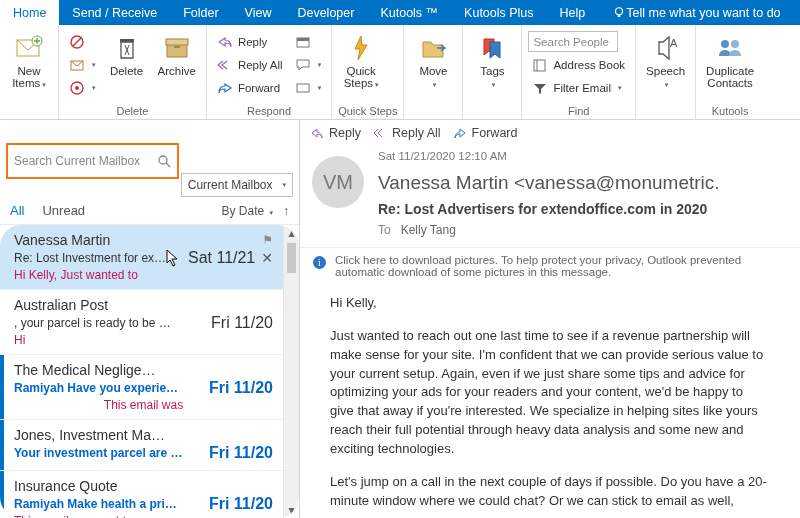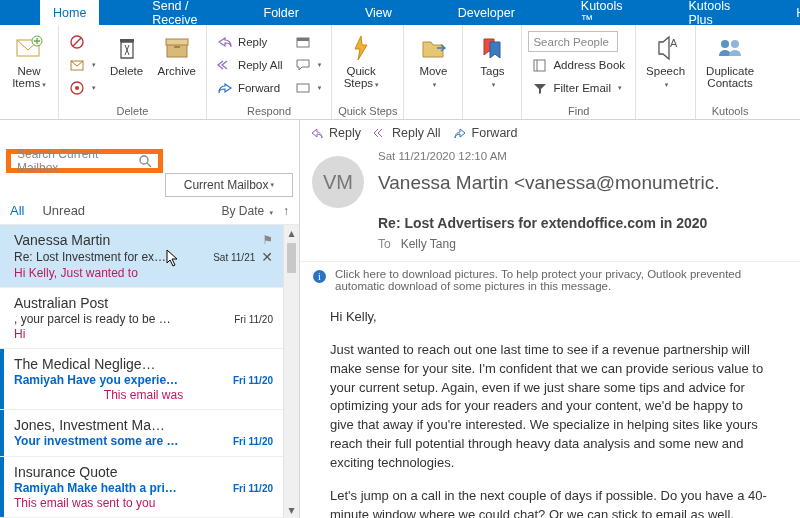--- a/index.html
+++ b/index.html
@@ -12,74 +12,74 @@
     --accent:#2b579a;
     --link:#0066cc;
     --hover:#cde6f7;
     --selected:#cde6f7;
     --unread-bar:#0072c6;
   }
   *{box-sizing:border-box;}
   body{margin:0;width:800px;height:518px;font-family:"Segoe UI",Tahoma,sans-serif;font-size:12px;color:var(--text);overflow:hidden;background:#fff;}
   
   #tabs{background:var(--blue);color:#fff;display:flex;align-items:stretch;height:25px;font-size:12.5px;}
-  #tabs .tab{padding:0 13px;display:flex;align-items:center;cursor:pointer;margin-left:40px;}
+  #tabs .tab{padding:0 13px;display:flex;align-items:center;cursor:pointer;}
   #tabs .tab.active{background:#fff;color:var(--blue);}
   #tabs .tell{display:flex;align-items:center;padding:0 8px 0 14px;}
   
   #ribbon{background:#fff;height:95px;display:flex;align-items:stretch;border-bottom:1px solid var(--border);}
   .rgroup{display:flex;flex-direction:column;padding:2px 6px 0;border-right:1px solid #e0e0e0;}
   .rgroup .controls{flex:1;display:flex;align-items:flex-start;gap:4px;padding-top:2px;}
   .rgroup .glabel{text-align:center;font-size:11px;color:#666;padding:1px 0 2px;}
   .bigbtn{display:flex;flex-direction:column;align-items:center;justify-content:flex-start;padding:2px 4px;min-width:46px;cursor:pointer;}
   .bigbtn .ic{height:34px;display:flex;align-items:center;justify-content:center;}
   .bigbtn .lbl{font-size:11.5px;text-align:center;line-height:12px;color:#333;}
   .col{display:flex;flex-direction:column;gap:2px;}
   .smbtn{display:flex;align-items:center;gap:5px;padding:2px 4px;font-size:11.5px;cursor:pointer;height:21px;white-space:nowrap;}
   .smbtn .ic{width:16px;height:16px;display:flex;align-items:center;justify-content:center;}
   svg{display:block;}
   .drop{font-size:7px;color:#666;margin-left:2px;}
   
   #mid{display:flex;height:calc(518px - 25px - 95px);}
   
   #list{width:300px;border-right:1px solid var(--border);display:flex;flex-direction:column;background:#fff;}
   #searchbar{display:flex;padding:5px 6px 2px;gap:2px;align-items:center;}
-  #sinput{flex:1;border:5px solid #f97316;height:24px;padding:4px 6px;font-size:12px;color:#888;display:flex;align-items:center;justify-content:space-between;}
-  #mbsel{border:1px solid #c0c0c0;height:24px;padding:0 18px;font-size:12px;display:flex;align-items:center;gap:0;color:#444;margin-top:48px;}
+  #sinput{flex:1;border:2px solid #f97316;height:36px;padding:4px 6px;font-size:12px;color:#888;display:flex;align-items:center;justify-content:space-between;}
+  #mbsel{border:1px solid #c0c0c0;height:24px;padding:0 6px;font-size:12px;display:flex;align-items:center;gap:8px;color:#444;margin-top:48px;}
   #filters{display:flex;align-items:center;padding:4px 10px 6px;gap:18px;border-bottom:1px solid #eaeaea;}
   #filters .flt{font-size:13px;color:#555;cursor:pointer;}
   #filters .flt.active{color:var(--blue);}
   #filters .sort{margin-left:auto;display:flex;gap:10px;color:#555;font-size:12px;align-items:center;}
-  #msgwrap{flex:1;display:flex;overflow:hidden;}
+  #msgwrap{flex:1;display:flex;overflow:hidden;border-radius:21px;}
   #msgs{flex:1;overflow:hidden;}
   .msg{padding:7px 10px 7px 14px;border-bottom:1px solid #eee;position:relative;cursor:pointer;}
   .msg.selected{background:var(--selected);}
   .msg.unread::before{content:"";position:absolute;left:0;top:0;bottom:0;width:4px;background:var(--unread-bar);}
   .msg .row1{display:flex;align-items:center;}
   .msg .sender{font-size:14px;color:#333;flex:1;overflow:hidden;text-overflow:ellipsis;white-space:nowrap;}
   .msg .flag{color:#888;}
   .msg .row2{display:flex;align-items:center;margin-top:1px;}
   .msg .subject{flex:1;font-size:12px;overflow:hidden;text-overflow:ellipsis;white-space:nowrap;}
-  .msg .date{font-size:10px;color:#333;min-width:52px;text-align:right;}
+  .msg .date{font-size:16px;color:#333;min-width:52px;text-align:right;}
   .msg.unread .subject,.msg.unread .date{color:var(--link);font-weight:600;}
   .msg .preview{font-size:12px;color:#be185d;margin-top:1px;overflow:hidden;text-overflow:ellipsis;white-space:nowrap;}
   .msg.selected .dismiss{color:#555;}
   .scrollbar{width:16px;background:#f0f0f0;border-left:1px solid #e4e4e4;display:flex;flex-direction:column;}
   .scrollbar .arrow{height:16px;display:flex;align-items:center;justify-content:center;color:#666;}
   .scrollbar .thumb{background:#c8c8c8;margin:0 3px;border-radius:1px;}
   
   #read{flex:1;display:flex;flex-direction:column;overflow:hidden;}
   #ractions{display:flex;gap:12px;padding:6px 10px 4px;font-size:12.5px;color:#444;}
   #ractions span{display:flex;align-items:center;gap:5px;cursor:pointer;}
   #rhdr{display:flex;gap:14px;padding:6px 12px 10px;border-bottom:1px solid #eee;}
   .avatar{width:52px;height:52px;border-radius:50%;background:#d9d9d9;display:flex;align-items:center;justify-content:center;font-size:20px;color:#777;margin-top:6px;}
   #rmeta{flex:1;overflow:hidden;}
   #rdate{font-size:11.5px;color:#777;}
   #rfrom{font-size:19px;color:#555;margin-top:10px;overflow:hidden;white-space:nowrap;}
-  #rsubj{font-size:14px;color:#444;font-weight:600;margin-top:21px;}
+  #rsubj{font-size:14px;color:#444;font-weight:600;margin-top:7px;}
   #rto{font-size:12px;color:#666;margin-top:6px;}
   #rto .lbl{color:#888;margin-right:10px;}
   #infobar{display:flex;gap:8px;padding:6px 12px 10px;font-size:11.5px;color:#666;align-items:flex-start;}
   #infobar .ic{color:#2b72c2;margin-top:1px;}
   #body{padding:6px 18px;font-size:13px;line-height:1.45;color:#333;overflow:hidden;}
   #body p{margin:0 12px 14px;}
   .cursor{position:absolute;pointer-events:none;}
 </style>
 </head>
 <body>
@@ -406,21 +406,21 @@
               <span class="date">Fri 11/20</span>
             </div>
           <div class="preview" style="text-align:center">This email was</div>
         </div>
 
         <div class="msg unread">
           <div class="row1">
               <span class="sender">Jones, Investment Ma…</span>
             </div>
           <div class="row2">
-              <span class="subject">Your investment some are …</span>
+              <span class="subject">Your investment parcel are …</span>
               <span class="date">Fri 11/20</span>
             </div>
           <div class="preview"></div>
         </div>
 
         <div class="msg unread">
           <div class="row1">
               <span class="sender">Insurance Quote</span>
             </div>
           <div class="row2">
@@ -474,16 +474,16 @@
           <svg width="15" height="15">
             <circle cx="7.5" cy="7.5" r="6.5" fill="#2b72c2"></circle>
             <text x="7.5" y="11" text-anchor="middle" font-size="10" fill="#fff" font-family="Georgia">i</text>
           </svg>
         </span>
       <span style="max-width:420px">Click here to download pictures. To help protect your privacy, Outlook prevented automatic download of some pictures in this message.</span>
     </div>
     <div id="body">
       <p>Hi Kelly,</p>
       <p>Just wanted to reach out one last time to see if a revenue partnership will make sense for your site. I'm confident that we can provide serious value to your current setup. Again, even if we just share some tips and advice for optimizing your ads for your readers and your content, we'd be happy to give that away if you're interested. We specialize in helping sites like yours reach their full potential through heavy data analysis and some new and exciting technologies.</p>
-      <p>Let's jump on a call in the next couple of days if possible. Do you have a 40-minute window where we could chat? Or we can stick to email as well,</p>
+      <p>Let's jump on a call in the next couple of days if possible. Do you have a 20-minute window where we could chat? Or we can stick to email as well,</p>
     </div>
   </div>
 </div>
 
 </body></html>

